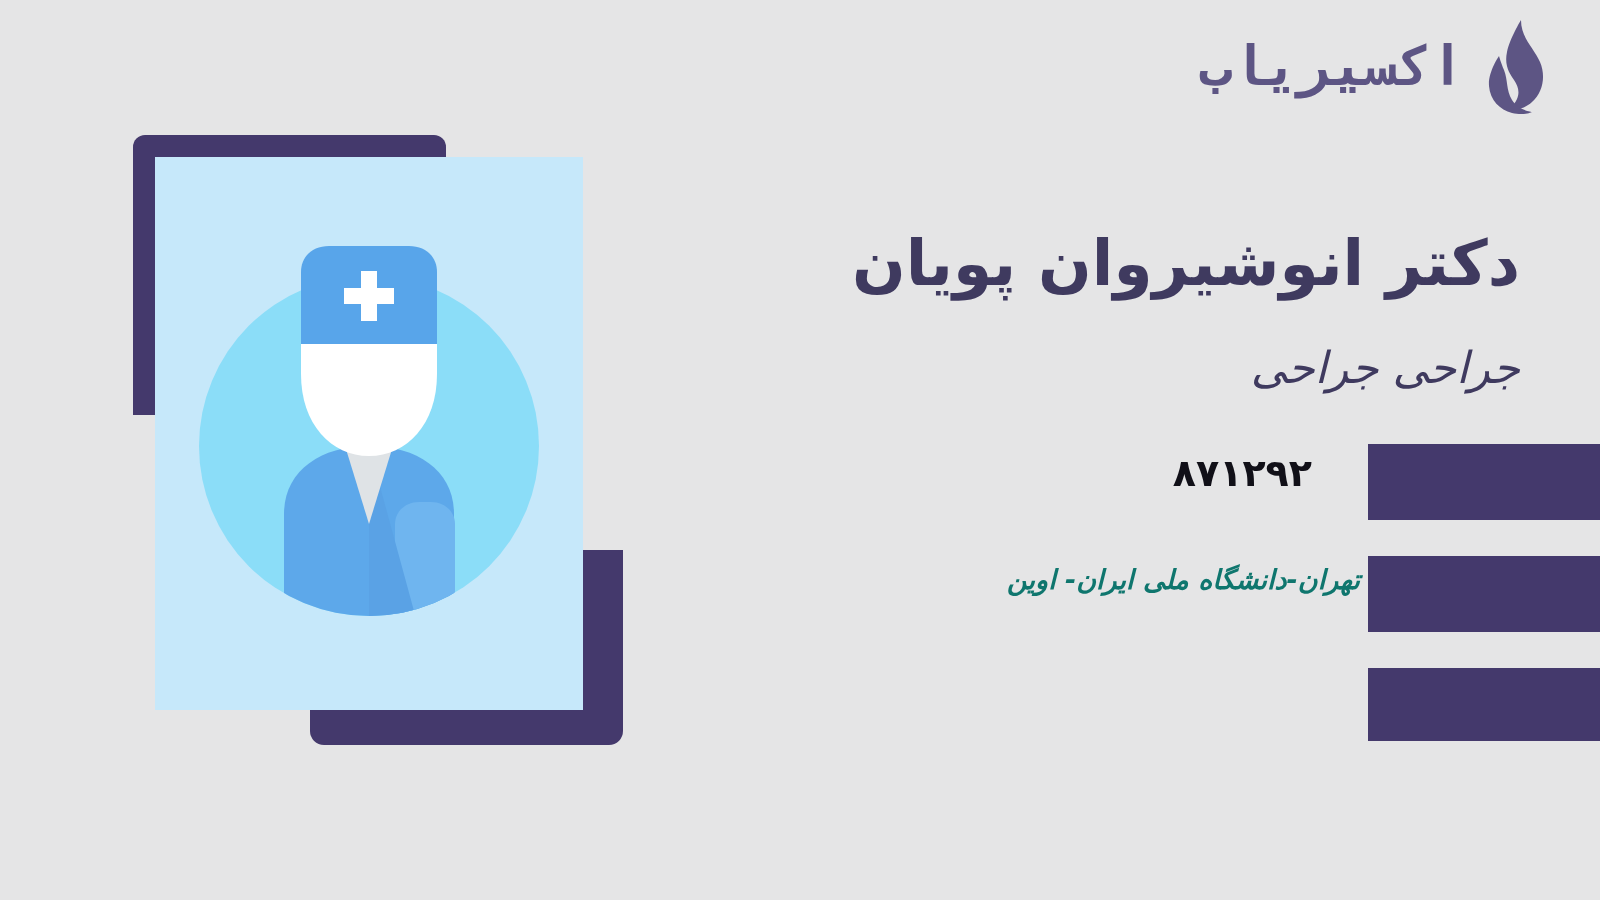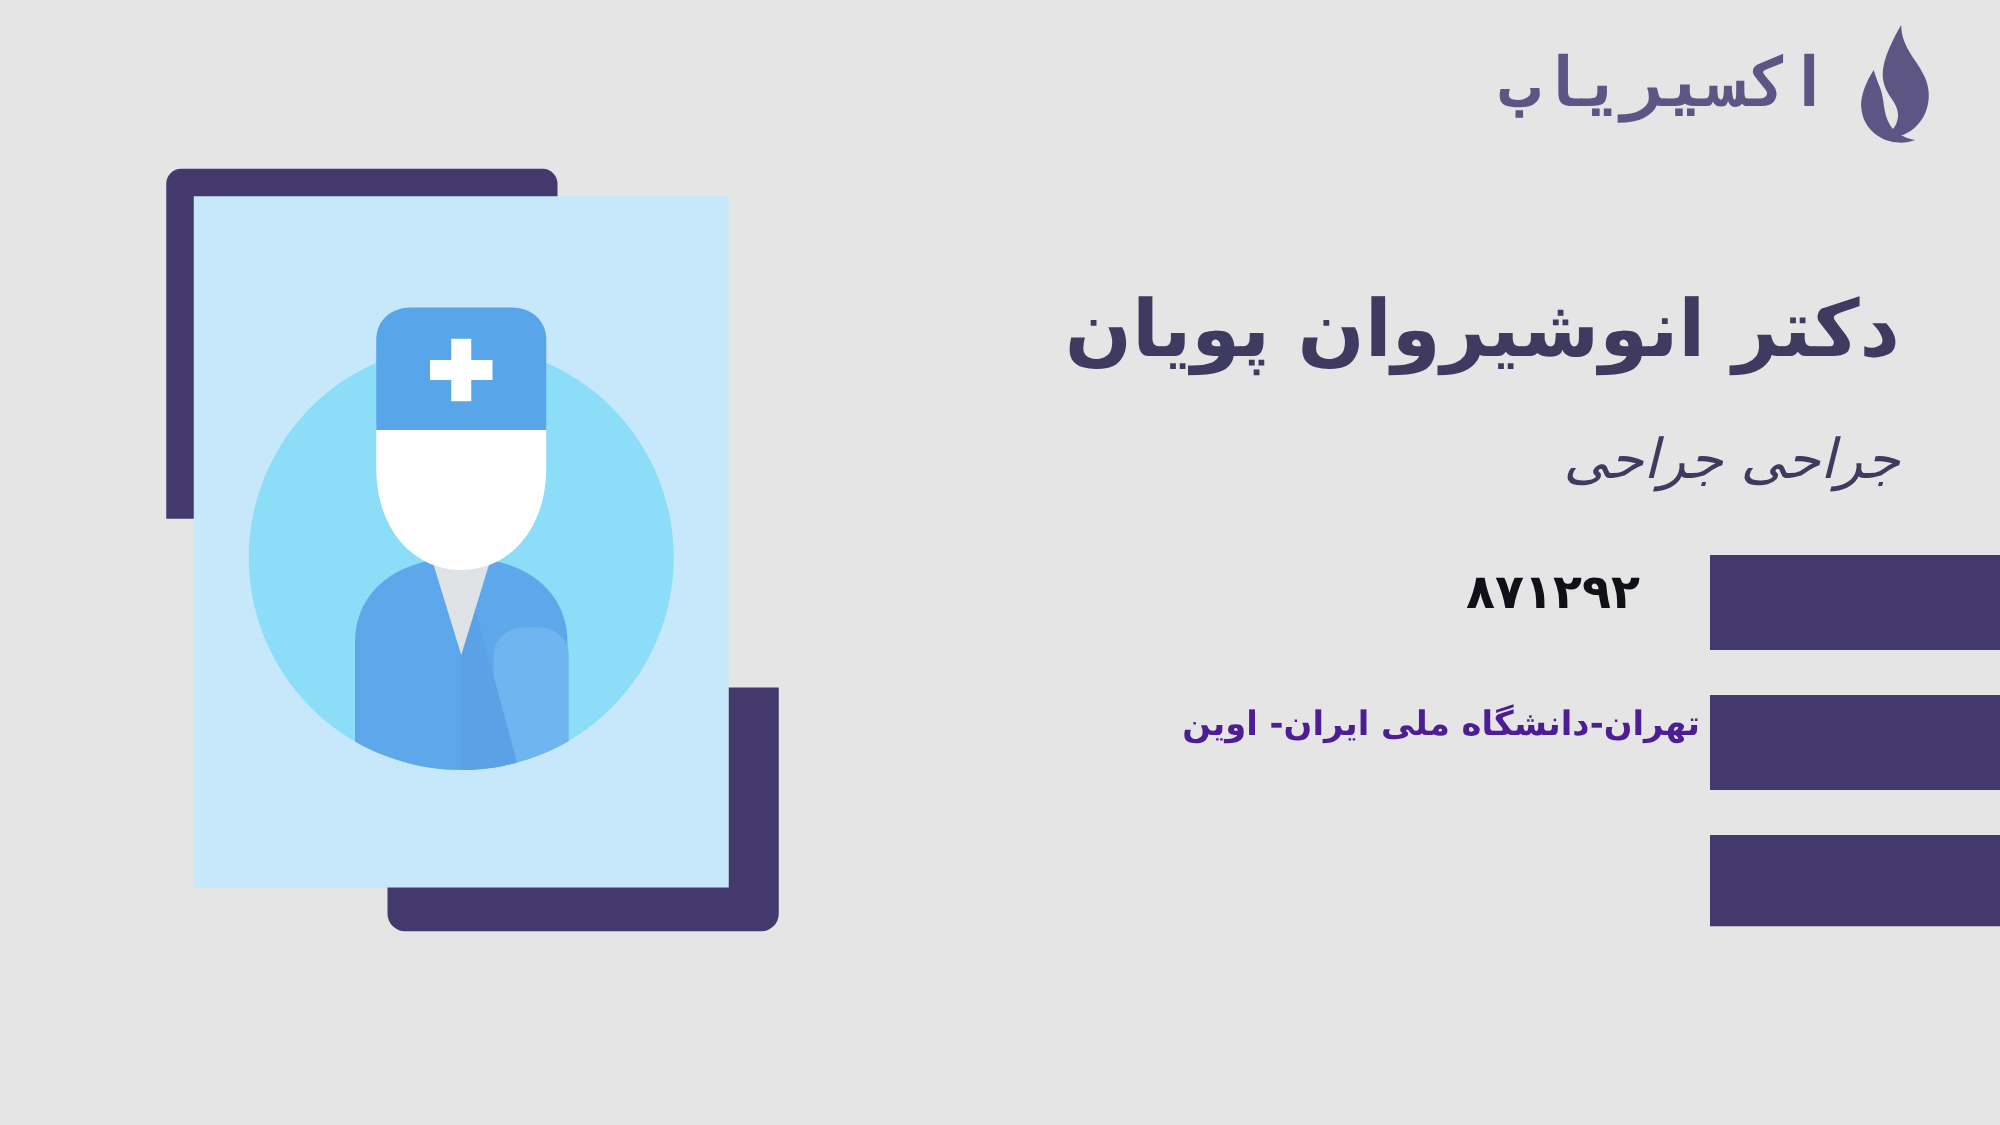--- a/index.html
+++ b/index.html
@@ -89,24 +89,25 @@
     line-height:1;
     white-space:nowrap;
     font-family:"DejaVu Sans", sans-serif;
     margin-top:12px;
   }
   .doc-address {
     position:absolute;
     top:564px; right:240px;
     font-size:27px;
     font-weight:700;
-    color:#4c1d95;
+    color:#0f766e;
     line-height:1.2;
     white-space:nowrap;
     font-family:"DejaVu Sans", sans-serif;
+    font-style:italic;
   }
 
   
   .bar { position:absolute; left:1368px; background:#44396c; }
   .bar-1 { top:444px;  width:232px; height:76px; }
   .bar-2 { top:556px;  width:232px; height:76px; }
   .bar-3 { top:668px;  width:232px; height:73px; }
 </style>
 </head>
 <body>

